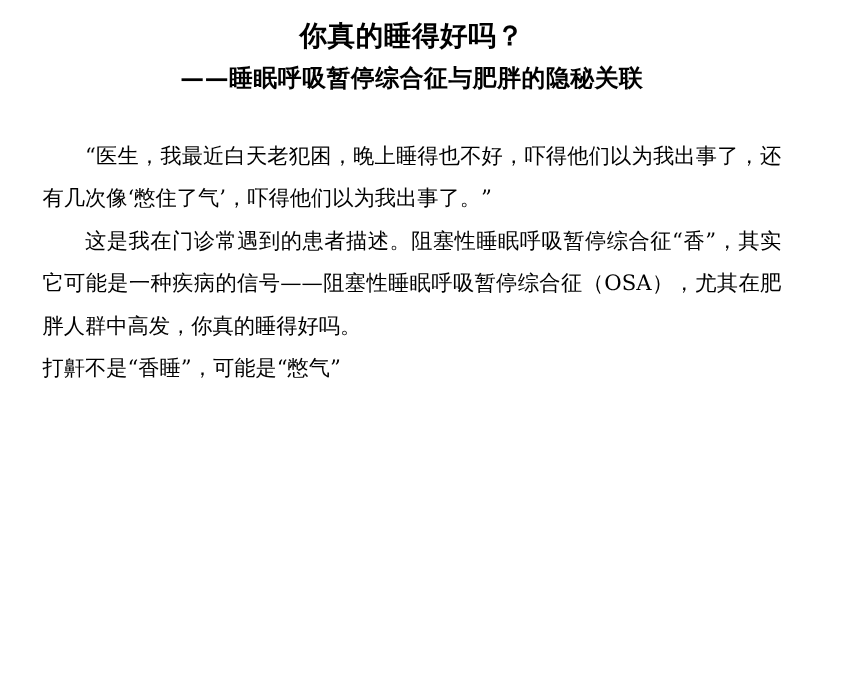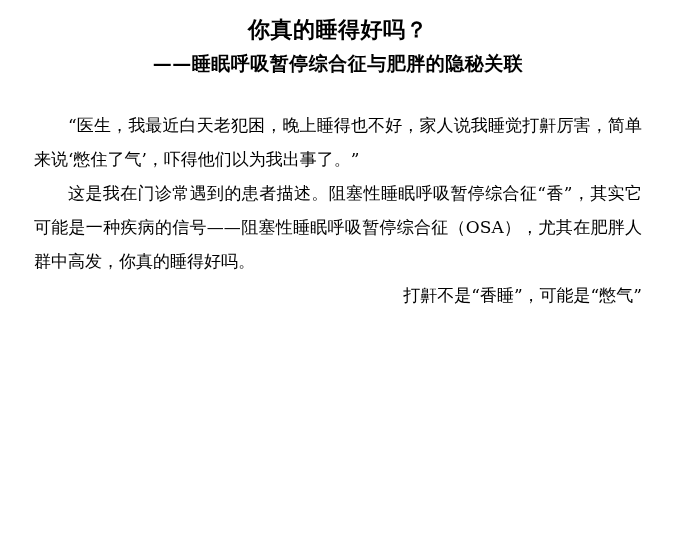--- a/index.html
+++ b/index.html
@@ -11,21 +11,21 @@
     width: 676px;
     height: 541px;
     overflow: hidden;
     font-family: "DejaVu Serif", "Liberation Serif", serif;
     color: #000000;
   }
   .page {
     width: 676px;
     height: 541px;
     box-sizing: border-box;
-    padding: 8px 34px 0 34px;
+    padding: 8px 51px 0 34px;
     position: relative;
   }
   .title-block {
     text-align: center;
     margin-top: 4px;
   }
   .title-line {
     font-weight: bold;
     font-size: 22px;
     line-height: 34px;
@@ -43,37 +43,37 @@
     font-size: 17px;
     line-height: 34px;
     text-align: justify;
     text-justify: inter-ideograph;
     text-indent: 2em;
   }
   p.center-head {
     margin: 0;
     font-size: 17px;
     line-height: 34px;
-    text-align: right;
+    text-align: left;
     font-weight: bold;
     text-indent: 0;
   }
   .b {
     font-weight: normal;
   }
 </style>
 </head>
 <body>
 
 <div class="page">
 
   <div class="title-block">
     <div class="title-line">你真的睡得好吗？</div>
     <div class="title-line sub">——睡眠呼吸暂停综合征与肥胖的隐秘关联</div>
   </div>
 
   <div class="body-block">
-      <p class="para"><span>“医生，我最近白天老犯困，晚上睡得也不好，家人说我睡觉打鼾厉害，简单来说‘憋住了气’，吓得他们以为我出事了。”</span></p>
+      <p class="para"><span>“医生，我最近白天老犯困，晚上睡得也不好，吓得他们以为我出事了，还有几次像‘憋住了气’，吓得他们以为我出事了。”</span></p>
       <p class="para"><span>这是我在门诊常遇到的患者描述。阻塞性睡眠呼吸暂停综合征“香”，其实它可能是一种疾病的信号——</span><span class="b">阻塞性睡眠呼吸暂停综合征（OSA）</span><span>，尤其在</span><span class="b">肥胖人群中高发</span><span>，你真的睡得好吗。</span></p>
       <p class="center-head"><span class="b">打鼾不是“香睡”，可能是“憋气”</span></p>
     </div>
 
 </div>
 
 </body></html>

